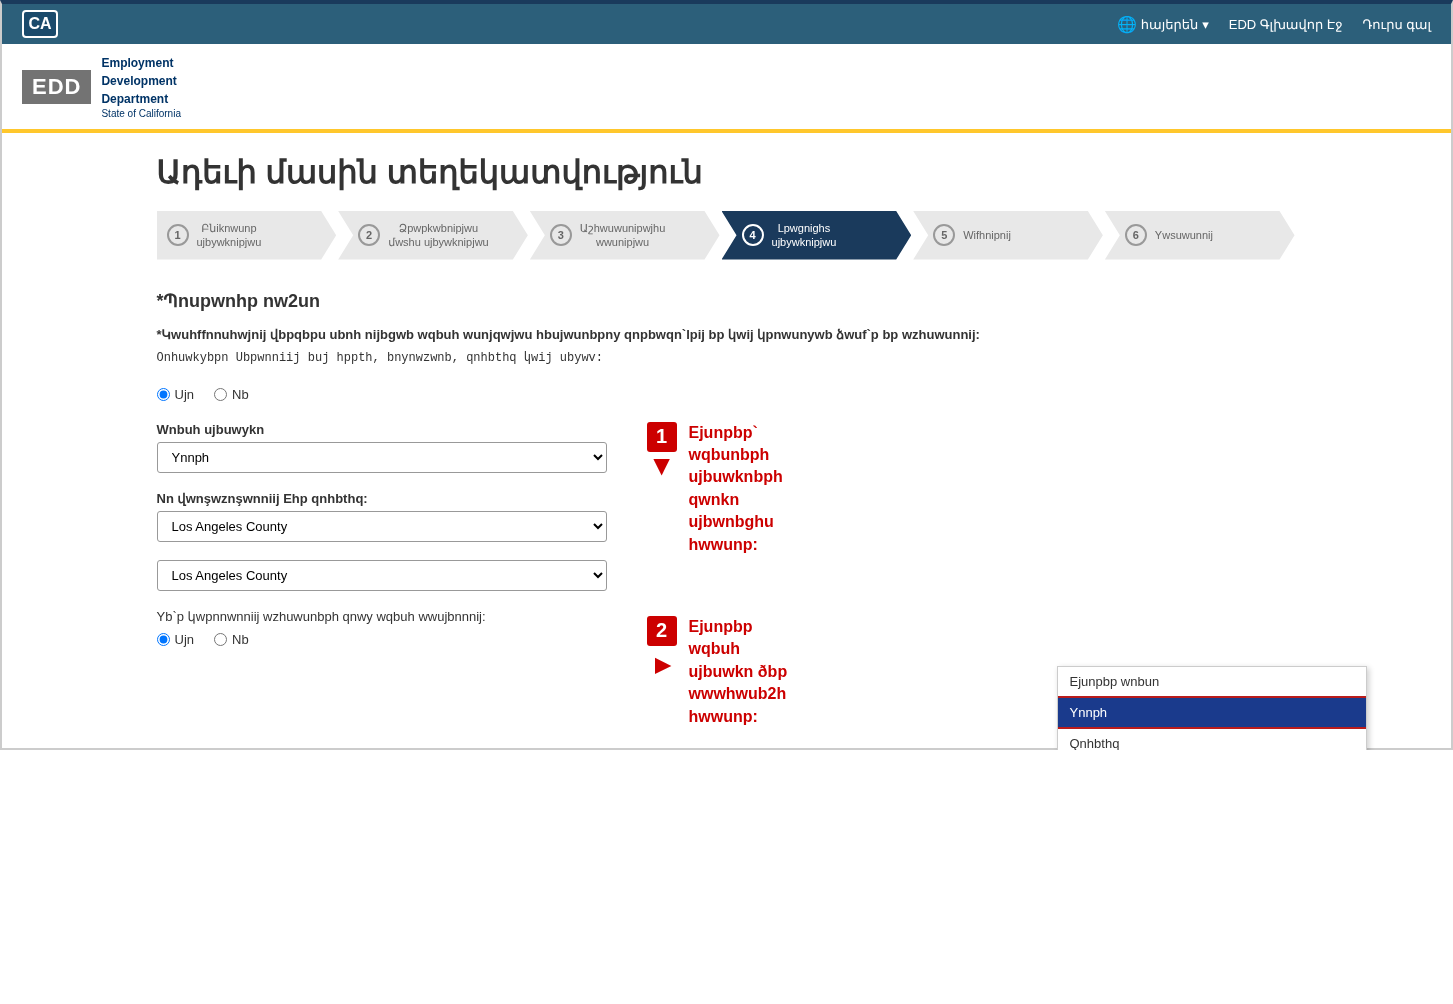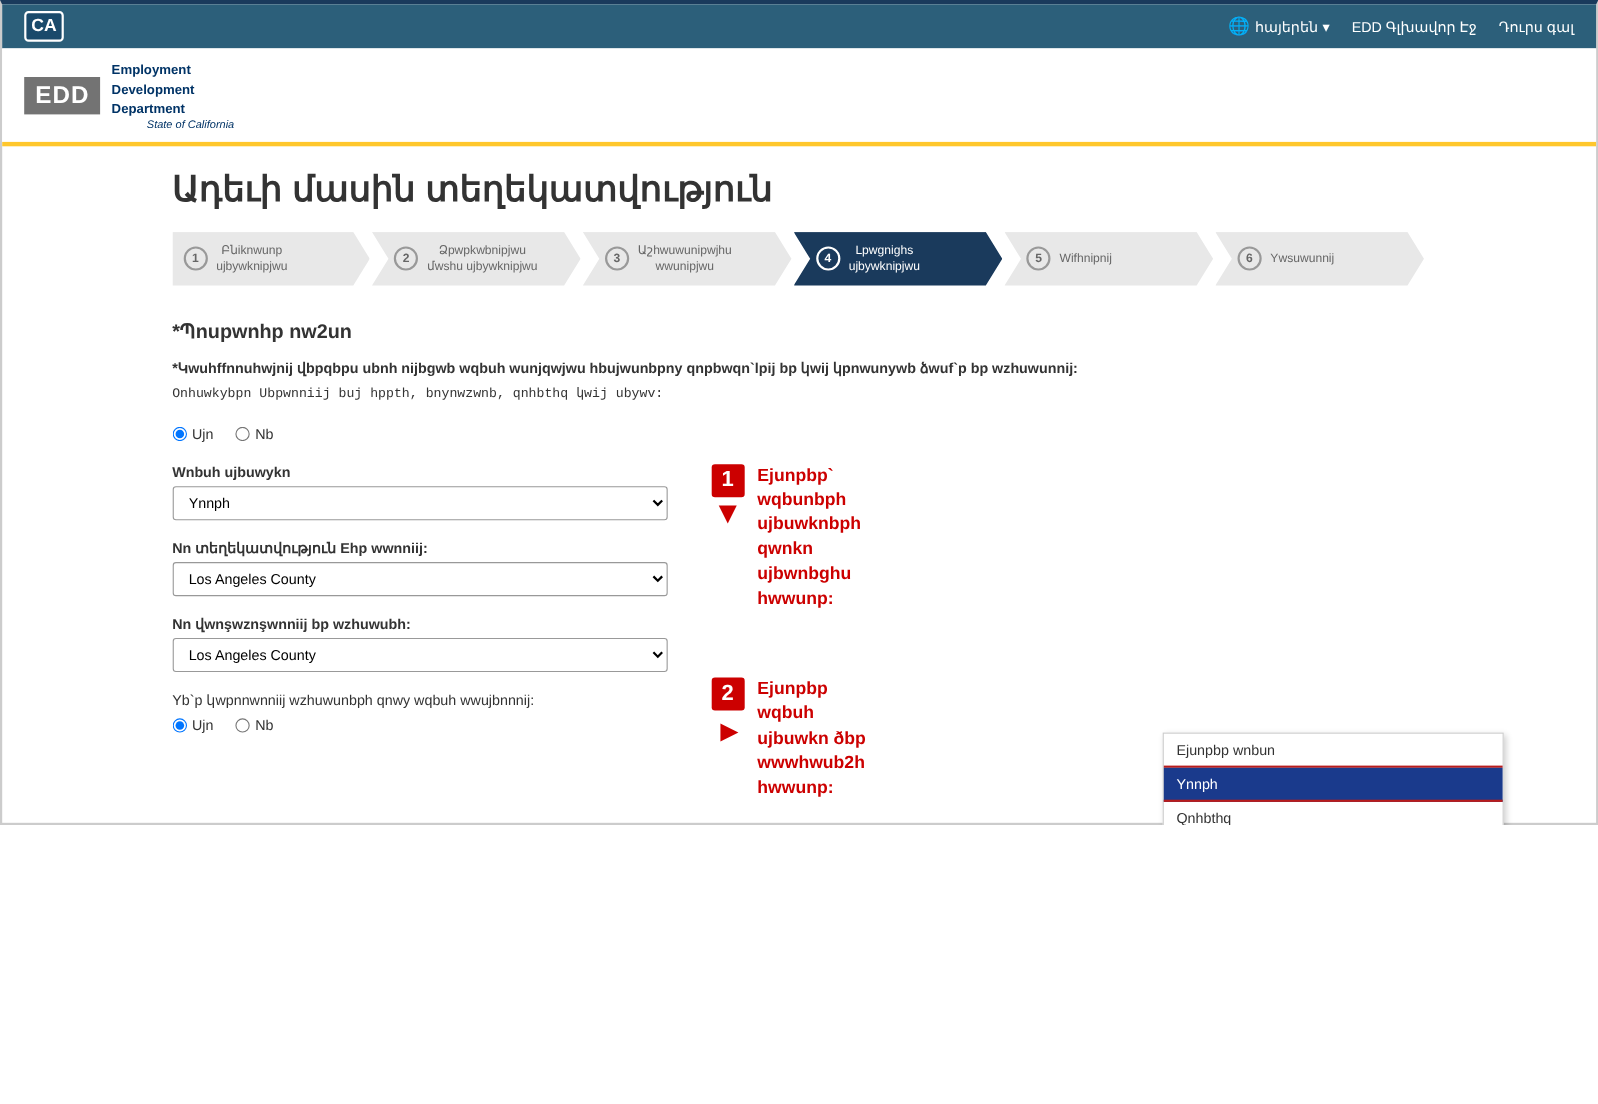--- a/index.html
+++ b/index.html
@@ -66,22 +66,20 @@
     }
     .edd-logo-text {
       font-size: 12px;
       color: #003366;
       line-height: 1.5;
       font-weight: bold;
     }
     .edd-logo-sub {
       font-size: 10px;
       color: #003366;
-      font-style: italic;
-      margin-left: 32px;
     }
 
     
     .main-content {
       max-width: 1200px;
       margin: 0 auto;
       padding: 20px 30px;
     }
 
     .page-title {
@@ -355,28 +353,27 @@
       <div class="form-left">
 
         <div class="form-group">
           <label class="form-label">Wnbuh ujbuwykn</label>
           <select class="form-select">
             <option>Ynnph</option>
           </select>
         </div>
 
         <div class="form-group">
-          <label class="form-label">Nn տեղեկատվություն Ehp wwnniij:</label>
+          <label class="form-label">Nn վwnşwznşwnniij Ehp qnhbthq:</label>
           <select class="form-select">
             <option>Los Angeles County</option>
           </select>
         </div>
 
         <div class="form-group">
-          <label class="form-label">Nn վwnşwznşwnniij bp wzhuwubh:</label>
           <select class="form-select">
             <option>Los Angeles County</option>
           </select>
         </div>
 
         <div class="bottom-question">Yb`p կwpnnwnniij wzhuwunbph qnwy wqbuh wwujbnnnij:</div>
         <div class="radio-group">
           <label>
             <input type="radio" name="bottomRadio" checked="" style="">
             <span>Ujn</span>

